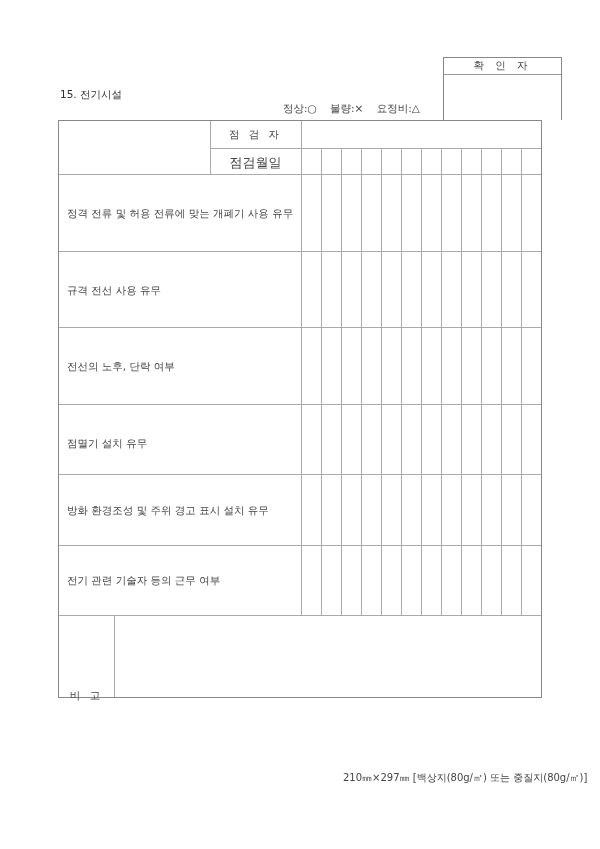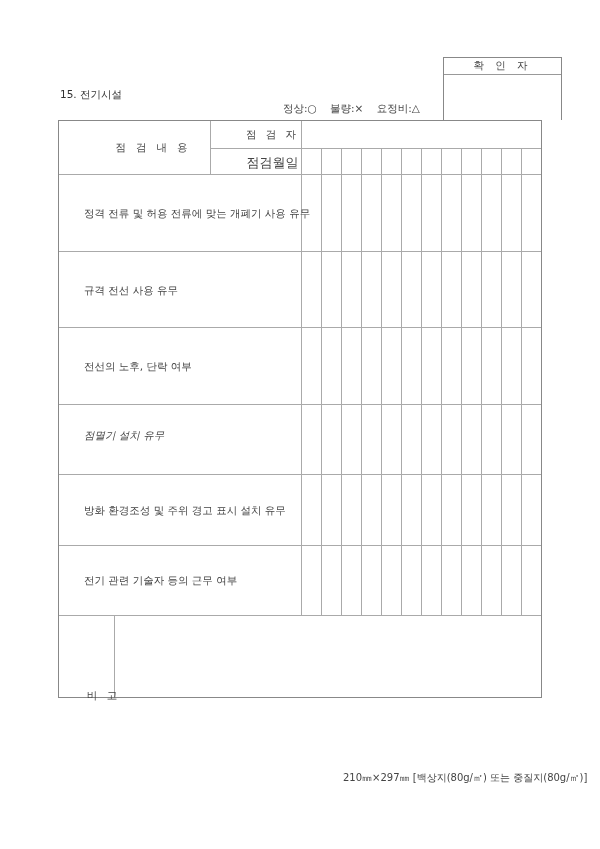--- a/index.html
+++ b/index.html
@@ -7,21 +7,21 @@
          font-family:"DejaVu Sans", sans-serif; color:#333; }
   .abs { position:absolute; }
   .title { left:60px; top:88px; font-size:10.5px; color:#333; }
   .legend { left:283px; top:102px; font-size:10.5px; color:#444; white-space:pre; }
   .confirm-box { left:443px; top:57px; width:119px; height:63px; border:1px solid #888; border-bottom:none; box-sizing:border-box; }
   .confirm-head { position:absolute; left:0; top:0; right:0; height:16px; border-bottom:1px solid #999;
                   font-size:10.5px; text-align:center; line-height:15px; letter-spacing:4px; color:#444; }
   .tbl { left:58px; top:120px; width:484px; height:578px; border:1.5px solid #888; box-sizing:border-box; }
   .hline { position:absolute; height:0; border-top:1px solid #aaa; }
   .vline { position:absolute; width:0; border-left:1px solid #aaa; }
-  .cell-text { position:absolute; font-size:10.5px; color:#444; white-space:nowrap;padding-left:17px; }
+  .cell-text { position:absolute; font-size:10.5px; color:#444; white-space:nowrap; }
   .footer { left:343px; top:771px; font-size:10px; color:#444; white-space:nowrap; }
 </style>
 </head>
 <body>
 
 <div class="abs title">15. 전기시설</div>
 <div class="abs legend">정상:○    불량:×    요정비:△</div>
 
 <div class="abs confirm-box">
   <div class="confirm-head">확 인 자</div>
@@ -47,28 +47,27 @@
   <div class="vline" style="left:302px; top:27px; height:467px;"></div>
   <div class="vline" style="left:322px; top:27px; height:467px;"></div>
   <div class="vline" style="left:342px; top:27px; height:467px;"></div>
   <div class="vline" style="left:362px; top:27px; height:467px;"></div>
   <div class="vline" style="left:382px; top:27px; height:467px;"></div>
   <div class="vline" style="left:402px; top:27px; height:467px;"></div>
   <div class="vline" style="left:422px; top:27px; height:467px;"></div>
   <div class="vline" style="left:442px; top:27px; height:467px;"></div>
   <div class="vline" style="left:462px; top:27px; height:467px;"></div>
 
-  <div class="cell-text" style="left:0; width:151px; top:20px; text-align:center; white-space:pre;">점   검   내   용</div>
   <div class="cell-text" style="left:151px; width:91px; top:7px; text-align:center; letter-spacing:3px;">점 검 자</div>
   <div class="cell-text" style="left:151px; width:91px; top:33px; text-align:center; font-size:13px;">점검월일</div>
 
   <div class="cell-text" style="left:8px; top:86px;">정격 전류 및 허용 전류에 맞는 개폐기 사용 유무</div>
   <div class="cell-text" style="left:8px; top:163px;">규격 전선 사용 유무</div>
   <div class="cell-text" style="left:8px; top:239px;">전선의 노후, 단락 여부</div>
-  <div class="cell-text" style="left:8px; top:308px;font-style:italic;">점멸기 설치 유무</div>
+  <div class="cell-text" style="left:8px; top:316px;">점멸기 설치 유무</div>
   <div class="cell-text" style="left:8px; top:453px;">전기 관련 기술자 등의 근무 여부</div>
   <div class="cell-text" style="left:8px; top:383px;">방화 환경조성 및 주위 경고 표시 설치 유무</div>
 
   <div class="cell-text" style="left:0; width:55px; top:530px; text-align:center; letter-spacing:3px;margin-top:38px;">비 고</div>
   <div class="abs" style="left:56px; top:495px; right:0; bottom:0;"></div>
 </div>
 
 <div class="abs footer">210㎜×297㎜ [백상지(80g/㎡) 또는 중질지(80g/㎡)]</div>
 
 </body></html>

